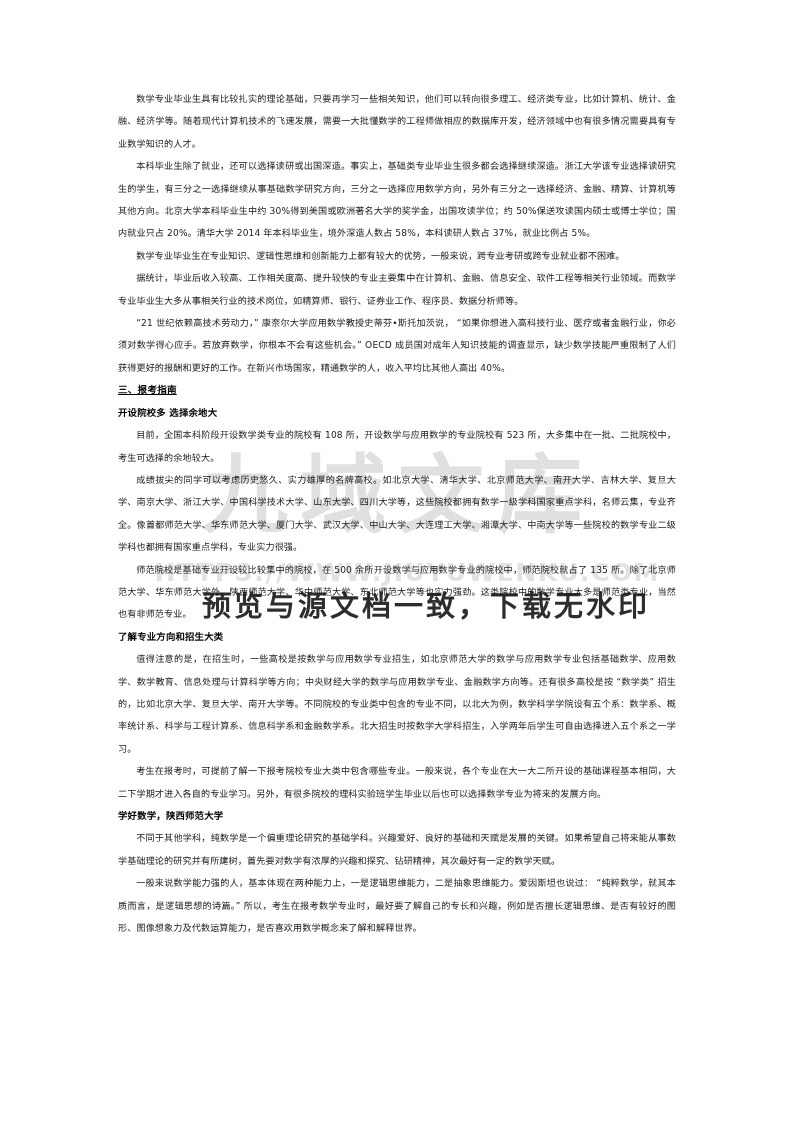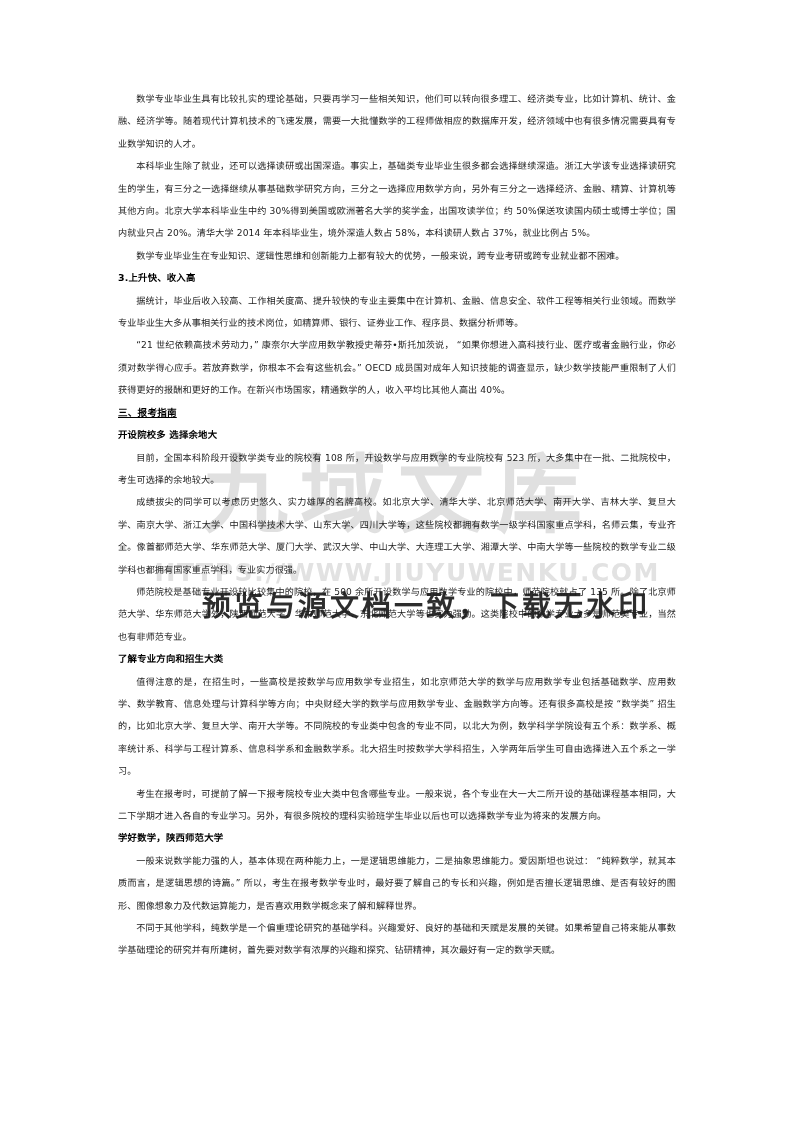--- a/index.html
+++ b/index.html
@@ -126,29 +126,28 @@
   <div class="watermark-layer">
     <div class="wm-brand">九域文库</div>
     <div class="wm-url">HTTPS://WWW.JIUYUWENKU.COM</div>
     <div class="wm-note">预览与源文档一致，下载无水印</div>
   </div>
 
   <div class="content" id="content-root">
       <div class="para">数学专业毕业生具有比较扎实的理论基础，只要再学习一些相关知识，他们可以转向很多理工、经济类专业，比如计算机、统计、金融、经济学等。随着现代计算机技术的飞速发展，需要一大批懂数学的工程师做相应的数据库开发，经济领域中也有很多情况需要具有专业数学知识的人才。</div>
       <div class="para">本科毕业生除了就业，还可以选择读研或出国深造。事实上，基础类专业毕业生很多都会选择继续深造。浙江大学该专业选择读研究生的学生，有三分之一选择继续从事基础数学研究方向，三分之一选择应用数学方向，另外有三分之一选择经济、金融、精算、计算机等其他方向。北京大学本科毕业生中约 30%得到美国或欧洲著名大学的奖学金，出国攻读学位；约 50%保送攻读国内硕士或博士学位；国内就业只占 20%。清华大学 2014 年本科毕业生，境外深造人数占 58%，本科读研人数占 37%，就业比例占 5%。</div>
       <div class="para">数学专业毕业生在专业知识、逻辑性思维和创新能力上都有较大的优势，一般来说，跨专业考研或跨专业就业都不困难。</div>
-      <div class="h-minor">3.上升快、收入高</div>
       <div class="para">据统计，毕业后收入较高、工作相关度高、提升较快的专业主要集中在计算机、金融、信息安全、软件工程等相关行业领域。而数学专业毕业生大多从事相关行业的技术岗位，如精算师、银行、证券业工作、程序员、数据分析师等。</div>
       <div class="para">“21 世纪依赖高技术劳动力，” 康奈尔大学应用数学教授史蒂芬•斯托加茨说， “如果你想进入高科技行业、医疗或者金融行业，你必须对数学得心应手。若放弃数学，你根本不会有这些机会。” OECD 成员国对成年人知识技能的调查显示，缺少数学技能严重限制了人们获得更好的报酬和更好的工作。在新兴市场国家，精通数学的人，收入平均比其他人高出 40%。</div>
       <div class="h-major">三、报考指南</div>
       <div class="h-minor">开设院校多 选择余地大</div>
       <div class="para">目前，全国本科阶段开设数学类专业的院校有 108 所，开设数学与应用数学的专业院校有 523 所，大多集中在一批、二批院校中，考生可选择的余地较大。</div>
       <div class="para">成绩拔尖的同学可以考虑历史悠久、实力雄厚的名牌高校。如北京大学、清华大学、北京师范大学、南开大学、吉林大学、复旦大学、南京大学、浙江大学、中国科学技术大学、山东大学、四川大学等，这些院校都拥有数学一级学科国家重点学科，名师云集，专业齐全。像首都师范大学、华东师范大学、厦门大学、武汉大学、中山大学、大连理工大学、湘潭大学、中南大学等一些院校的数学专业二级学科也都拥有国家重点学科，专业实力很强。</div>
       <div class="para">师范院校是基础专业开设较比较集中的院校，在 500 余所开设数学与应用数学专业的院校中，师范院校就占了 135 所。除了北京师范大学、华东师范大学外，陕西师范大学、华中师范大学、东北师范大学等也实力强劲。这类院校中的数学专业大多是师范类专业，当然也有非师范专业。</div>
       <div class="h-minor">了解专业方向和招生大类</div>
       <div class="para">值得注意的是，在招生时，一些高校是按数学与应用数学专业招生，如北京师范大学的数学与应用数学专业包括基础数学、应用数学、数学教育、信息处理与计算科学等方向；中央财经大学的数学与应用数学专业、金融数学方向等。还有很多高校是按 “数学类” 招生的，比如北京大学、复旦大学、南开大学等。不同院校的专业类中包含的专业不同，以北大为例，数学科学学院设有五个系：数学系、概率统计系、科学与工程计算系、信息科学系和金融数学系。北大招生时按数学大学科招生，入学两年后学生可自由选择进入五个系之一学习。</div>
       <div class="para">考生在报考时，可提前了解一下报考院校专业大类中包含哪些专业。一般来说，各个专业在大一大二所开设的基础课程基本相同，大二下学期才进入各自的专业学习。另外，有很多院校的理科实验班学生毕业以后也可以选择数学专业为将来的发展方向。</div>
       <div class="h-minor">学好数学，陕西师范大学</div>
+      <div class="para">不同于其他学科，纯数学是一个偏重理论研究的基础学科。兴趣爱好、良好的基础和天赋是发展的关键。如果希望自己将来能从事数学基础理论的研究并有所建树，首先要对数学有浓厚的兴趣和探究、钻研精神，其次最好有一定的数学天赋。</div>
       <div class="para">一般来说数学能力强的人，基本体现在两种能力上，一是逻辑思维能力，二是抽象思维能力。爱因斯坦也说过： “纯粹数学，就其本质而言，是逻辑思想的诗篇。” 所以，考生在报考数学专业时，最好要了解自己的专长和兴趣，例如是否擅长逻辑思维、是否有较好的图形、图像想象力及代数运算能力，是否喜欢用数学概念来了解和解释世界。</div>
-      <div class="para">不同于其他学科，纯数学是一个偏重理论研究的基础学科。兴趣爱好、良好的基础和天赋是发展的关键。如果希望自己将来能从事数学基础理论的研究并有所建树，首先要对数学有浓厚的兴趣和探究、钻研精神，其次最好有一定的数学天赋。</div>
     </div>
 
 </div>
 
 </body></html>

